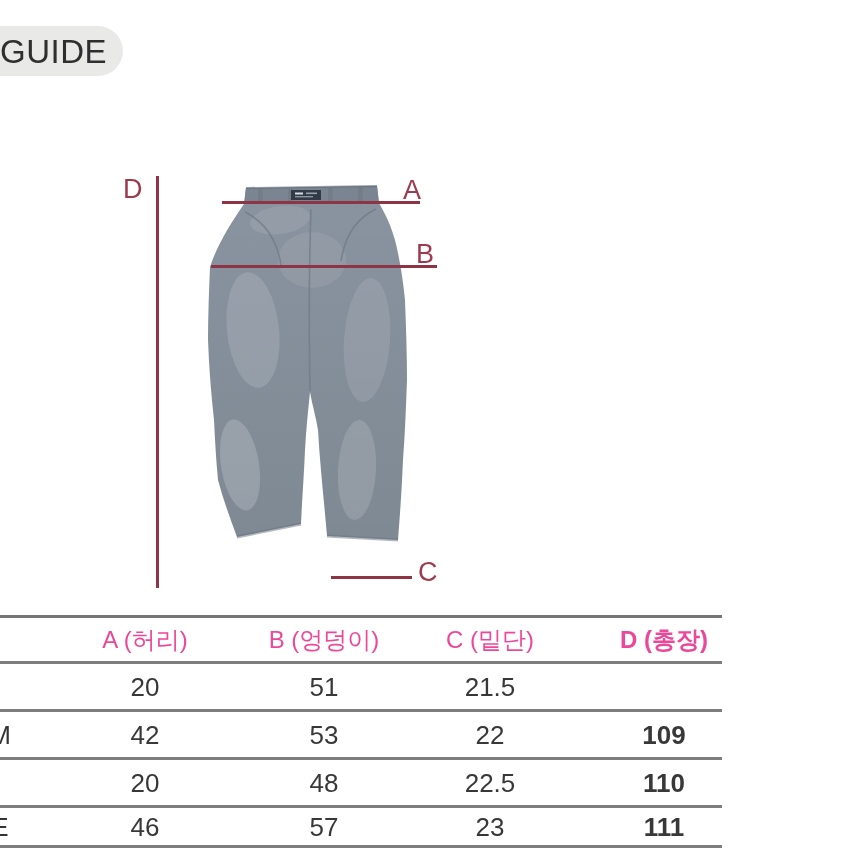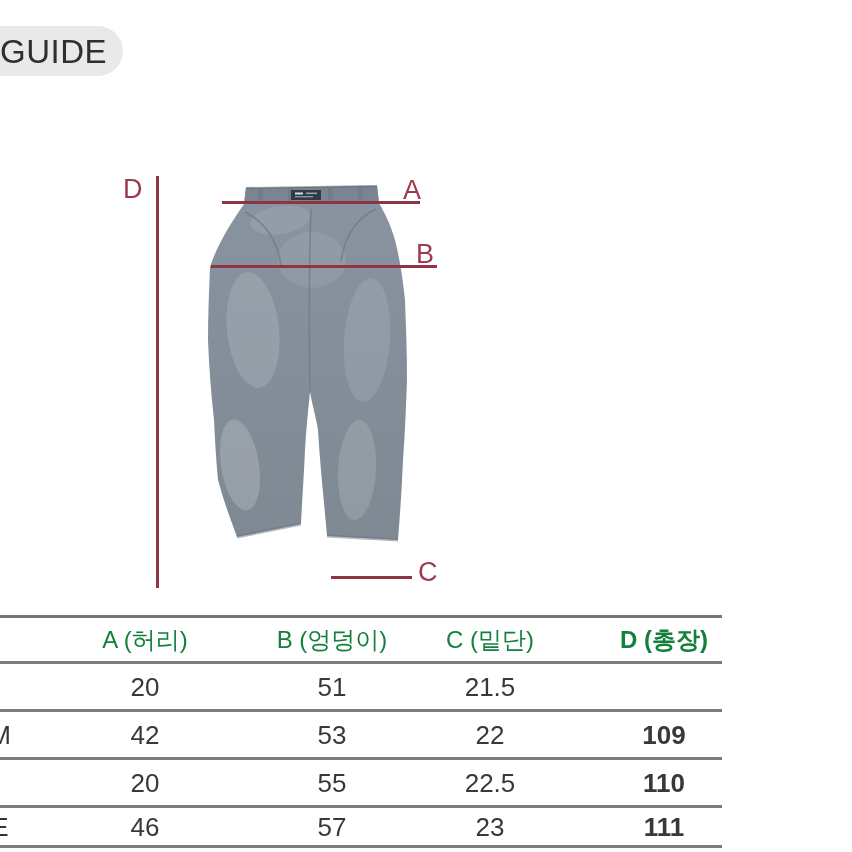--- a/index.html
+++ b/index.html
@@ -41,22 +41,22 @@
     border-top:3px solid #757575;z-index:2;
   }
   .thead{position:relative;height:46px;border-bottom:3px solid #7d7d7d;box-sizing:border-box;}
   .trow{position:relative;height:48px;border-bottom:3px solid #7d7d7d;box-sizing:border-box;}
   .trow-last{height:40px;}
   .cell{
     position:absolute;width:120px;text-align:center;top:50%;
     transform:translateY(-50%);font-size:26px;color:#383838;line-height:1;
     white-space:nowrap;
   }
-  .hcell{font-size:24px;color:#15803d;}
-  .cA{left:85px;}  .cB{left:272px;}  .cC{left:430px;}  .cD{left:604px;font-weight:bold;}
+  .hcell{font-size:24px;color:#ec4899;}
+  .cA{left:85px;}  .cB{left:264px;}  .cC{left:430px;}  .cD{left:604px;font-weight:bold;}
   .cLabel{left:-55px;width:110px;color:#333333;}
 </style>
 </head>
 <body>
 
 <div class="screen">
 
   <div class="badge">
     <span class="badge-label">GUIDE</span>
   </div>
@@ -135,21 +135,21 @@
       <span class="cell cLabel">M</span>
       <span class="cell cA">42</span>
       <span class="cell cB">53</span>
       <span class="cell cC">22</span>
       <span class="cell cD">109</span>
     </div>
 
     <div class="trow">
       <span class="cell cLabel"></span>
       <span class="cell cA">20</span>
-      <span class="cell cB">55</span>
+      <span class="cell cB">48</span>
       <span class="cell cC">22.5</span>
       <span class="cell cD">110</span>
     </div>
 
     <div class="trow trow-last">
       <span class="cell cLabel">E</span>
       <span class="cell cA">46</span>
       <span class="cell cB">57</span>
       <span class="cell cC">23</span>
       <span class="cell cD">111</span>

